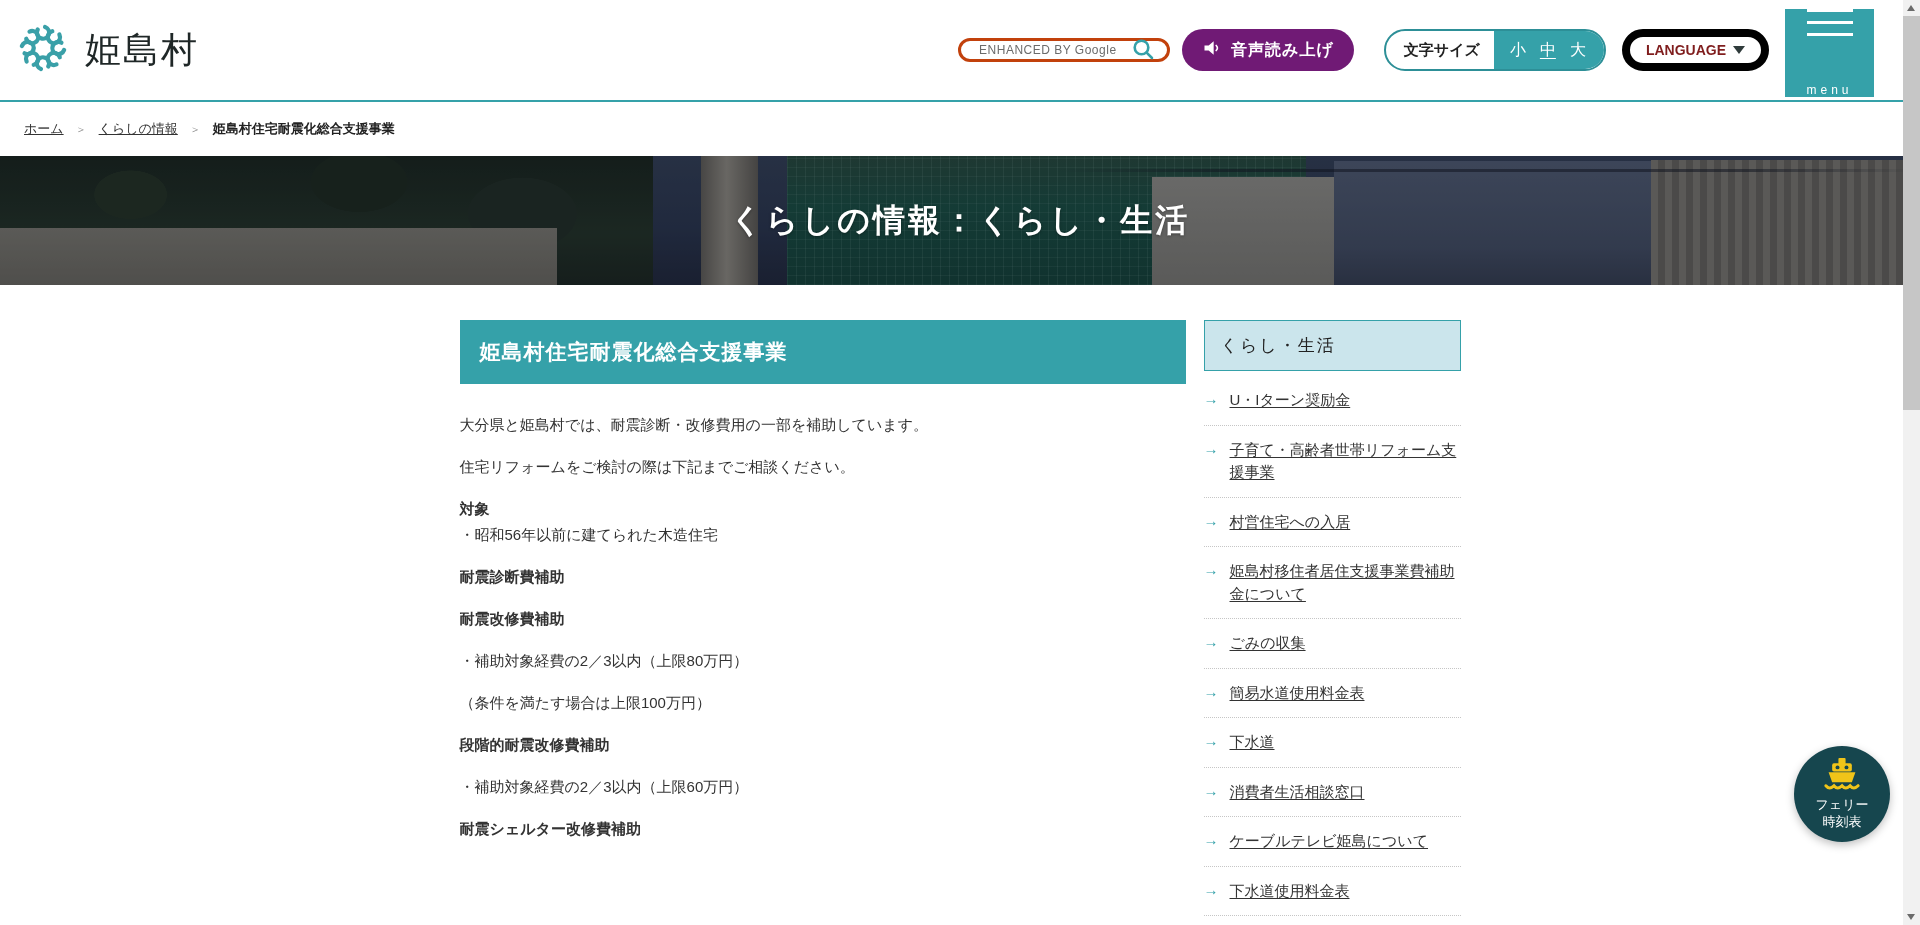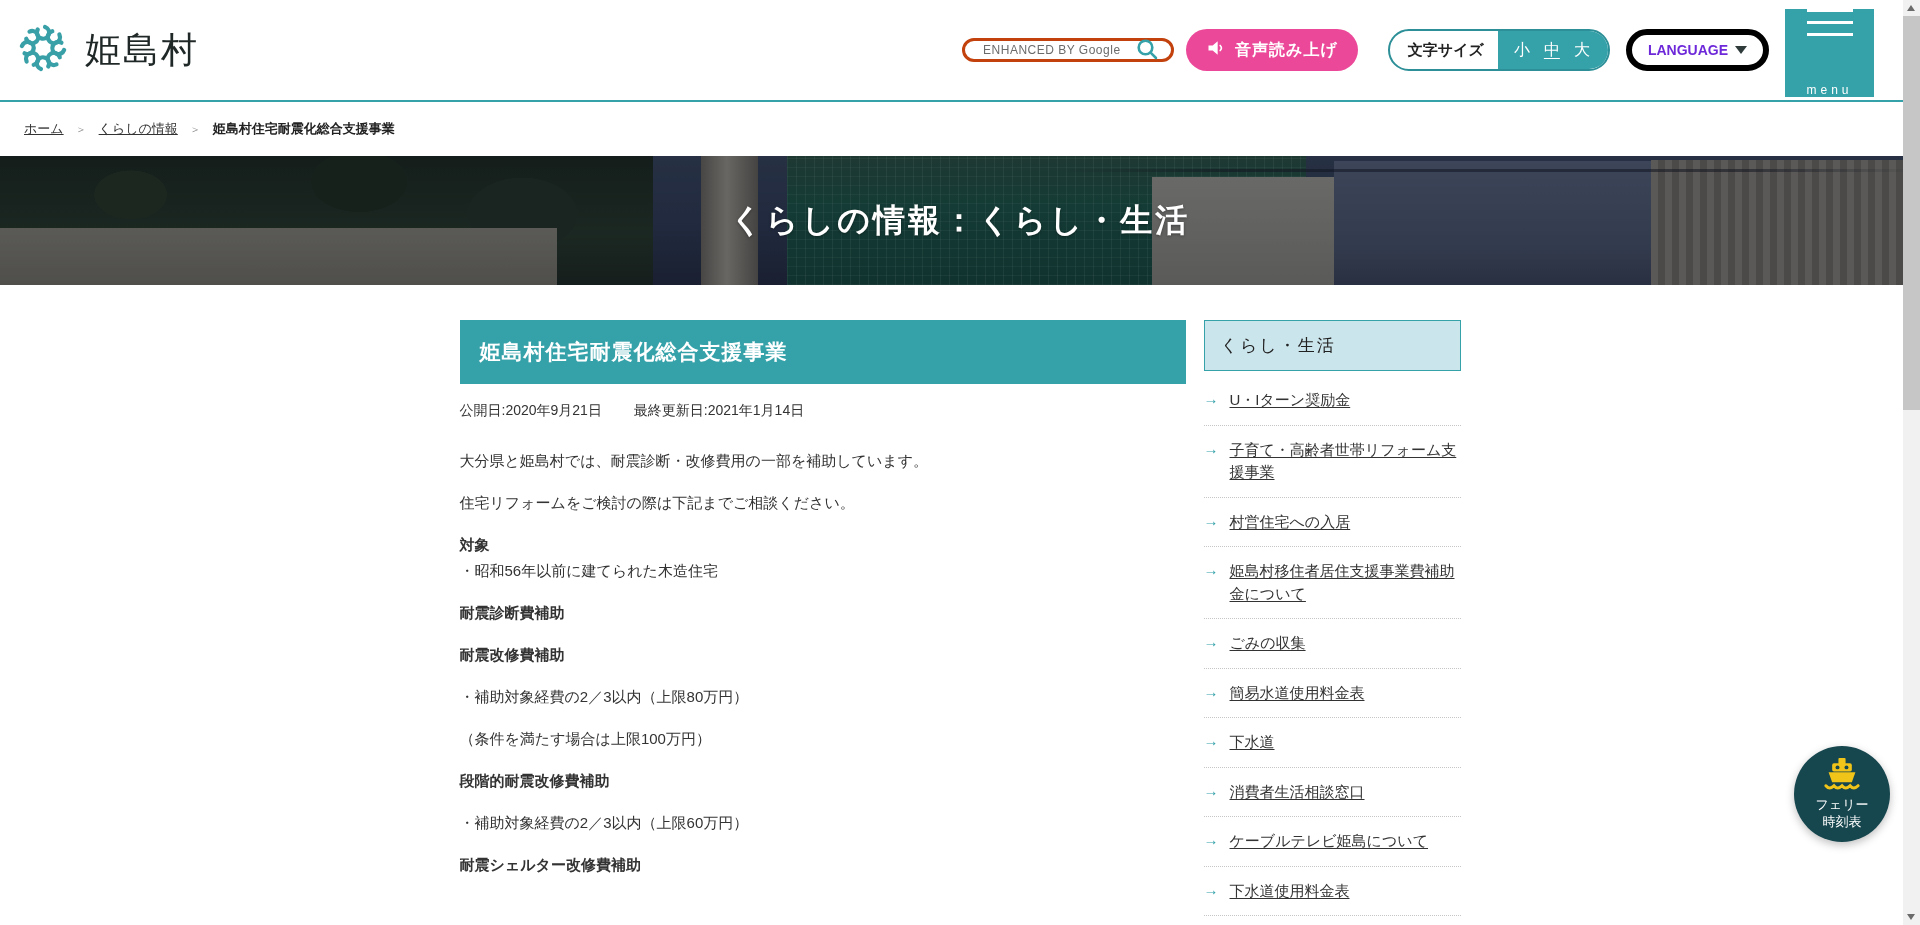--- a/index.html
+++ b/index.html
@@ -15,35 +15,35 @@
 
   .search-pill { width: 212px; height: 24px; border: 3px solid #c2410c; border-radius: 21px;
                  display: flex; align-items: center; padding: 0 12px 0 18px; background: #fff; }
   .search-input { border: none; outline: none; flex: 1; min-width: 0; font-size: 12px;
                   color: #555; letter-spacing: .5px; background: transparent;
                   font-family: "Liberation Sans", sans-serif; }
   .search-input::placeholder { color: #6b6b6b; }
   .search-btn { background: none; border: none; cursor: pointer; display: flex; align-items: center; }
 
   .tts-btn { margin-left: 12px; height: 42px; border: none; cursor: pointer; border-radius: 21px;
-             background: #ec4899; color: #fff; font-weight: bold; font-size: 16px;
+             background: #701a75; color: #fff; font-weight: bold; font-size: 16px;
              display: flex; align-items: center; gap: 9px; padding: 0 20px; letter-spacing: 1px;
              font-family: "Liberation Sans", "DejaVu Sans", sans-serif; }
 
   .fontsize-pill { margin-left: 30px; height: 42px; border: 2px solid #2d8f97; border-radius: 21px;
                    display: flex; overflow: hidden; background: #fff; }
   .fontsize-label { display: flex; align-items: center; padding: 0 14px 0 18px;
                     font-size: 15px; font-weight: bold; color: #222; }
   .fontsize-options { background: #35A1A9; display: flex; align-items: center; gap: 14px;
                       padding: 0 18px 0 16px; }
   .fs-option { color: #fff; font-size: 16px; cursor: pointer; }
   .fs-option.active { text-decoration: underline; text-underline-offset: 3px; }
 
-  .lang-btn { margin-left: 16px; height: 42px; border: 6px solid #000000; border-radius: 21px;
-              background: #fff; color: #6d28d9; font-size: 14px; font-weight: bold;
+  .lang-btn { margin-left: 16px; height: 42px; border: 8px solid #000000; border-radius: 21px;
+              background: #fff; color: #7f1d1d; font-size: 14px; font-weight: bold;
               display: flex; align-items: center; gap: 7px; padding: 0 16px; cursor: pointer;
               font-family: "Liberation Sans", sans-serif; }
   .lang-caret { width: 0; height: 0; border-left: 6px solid transparent;
                 border-right: 6px solid transparent; border-top: 8px solid #2f3b3b; }
 
   .menu-btn { margin-left: 16px; width: 89px; height: 88px; background: #35A1A9; border: none;
               cursor: pointer; display: flex; flex-direction: column; align-items: center;
               justify-content: space-between; gap: 0; position: relative; top: 3px; }
   .menu-bars { display: flex; flex-direction: column; gap: 9px; margin-bottom: 8px; }
   .menu-bars span { display: block; width: 46px; height: 3px; background: #fff; }
@@ -234,24 +234,20 @@
   <div class="dec dec-wires"></div>
   <div class="hero-overlay"></div>
   <h1 class="hero-title">くらしの情報：くらし・生活</h1>
 </div>
 
 <div class="page-body">
   <div class="container">
 
     <main class="article">
       <h2 class="article-title">姫島村住宅耐震化総合支援事業</h2>
-      <div class="article-date">
-        <span>公開日:2020年9月21日</span><span class="sep"></span>
-        <span>最終更新日:2021年1月14日</span>
-      </div>
       <div class="article-body">
         <p>大分県と姫島村では、耐震診断・改修費用の一部を補助しています。</p>
         <p>住宅リフォームをご検討の際は下記までご相談ください。</p>
         <p class="heading tight">対象</p>
         <p>・昭和56年以前に建てられた木造住宅</p>
         <p class="heading">耐震診断費補助</p>
         <p class="heading">耐震改修費補助</p>
         <p>・補助対象経費の2／3以内（上限80万円）</p>
         <p>（条件を満たす場合は上限100万円）</p>
         <p class="heading">段階的耐震改修費補助</p>

